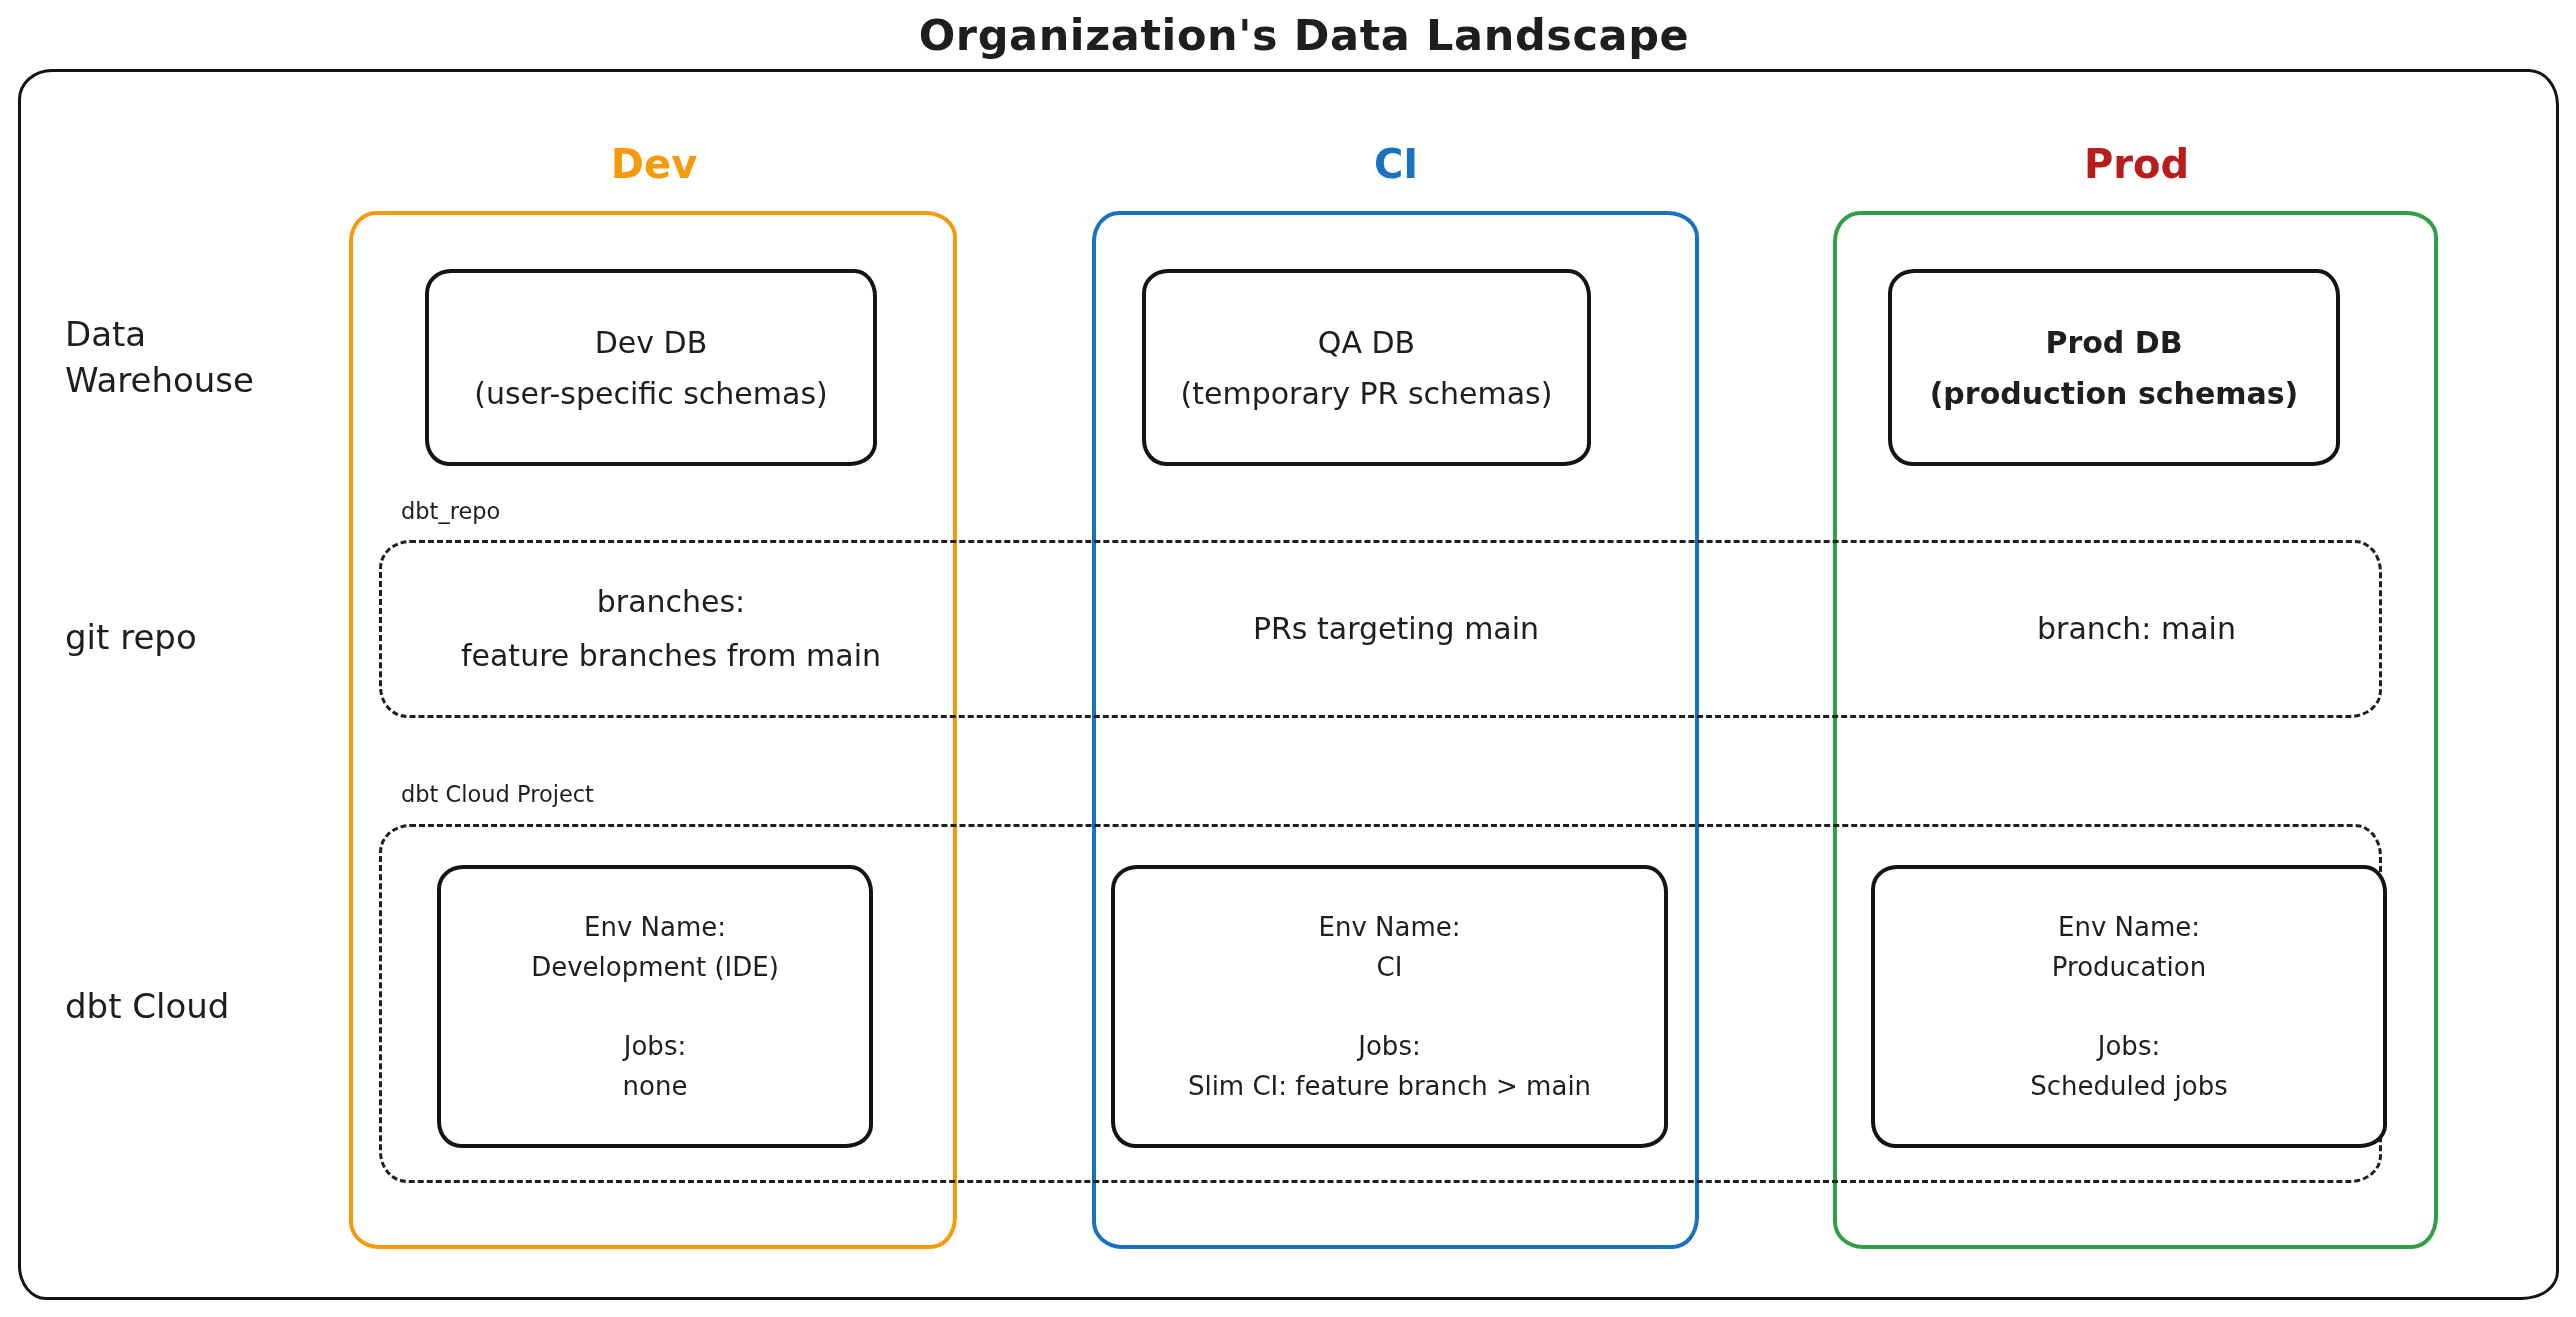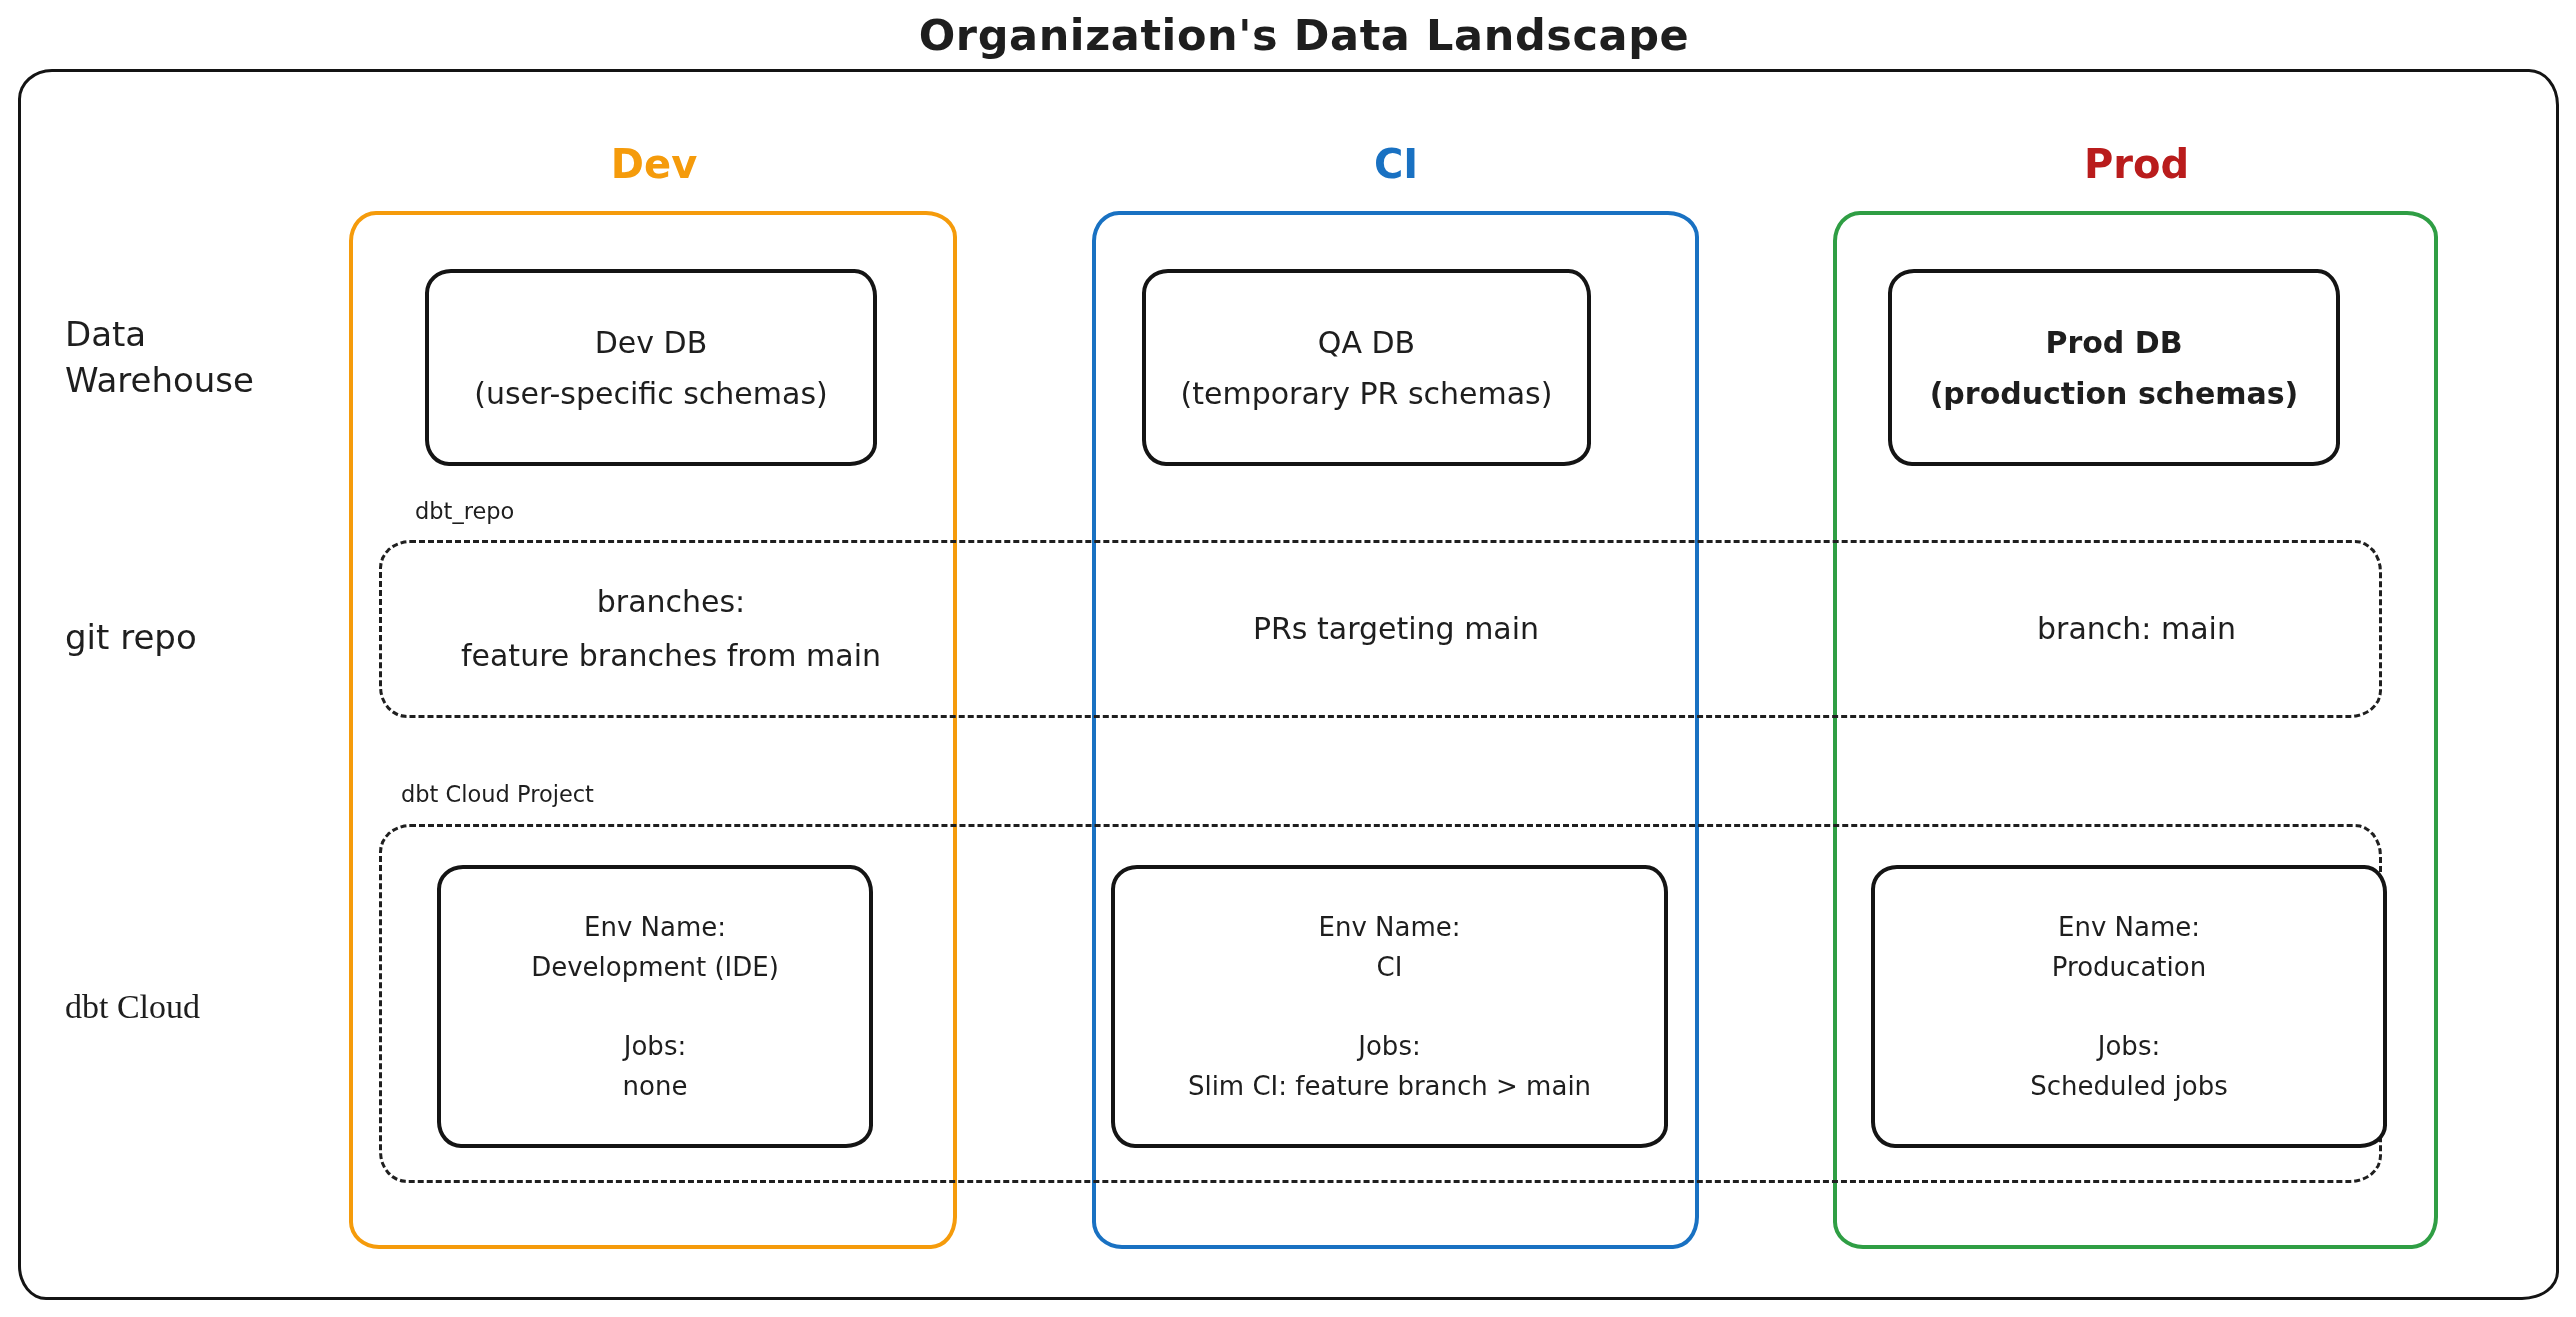--- a/index.html
+++ b/index.html
@@ -59,21 +59,21 @@
   .hdr-prod { left: 1833px; width: 607px; color: #b91c1c; }
 
   .row-label {
     left: 65px; width: 420px;
     text-align: left;
     font-size: 34px;
     line-height: 1.35;
   }
   .rl-dw  { top: 312px; }
   .rl-git { top: 615px; }
-  .rl-dbt { top: 984px; font-family: Liberation Serif, serif; }
+  .rl-dbt { top: 984px; }
 
   .db-box {
     top: 269px;
     height: 189px;
     border: 4.1px solid #141414;
     border-radius: 26px 22.5px 27px 24px / 24px 27px 22.5px 26px;
     background: #ffffff;
     display: flex;
     flex-direction: column;
     align-items: center;
@@ -83,21 +83,21 @@
     line-height: 1.7;
   }
   .db-dev  { left: 425px;  width: 444px; }
   .db-ci   { left: 1142px; width: 441px; }
   .db-prod { left: 1888px; width: 444px; font-weight: bold; }
 
   .band-label {
     left: 401px;
     font-size: 22.5px;
   }
-  .bl-repo { top: 498px; margin-left: 14px; }
+  .bl-repo { top: 498px; }
   .bl-proj { top: 781px; }
 
   .dashed-band {
     left: 379px;
     width: 1997px;
     border: 3px dashed #1f1f1f;
     border-radius: 31px 27px 32px 28px / 28px 32px 27px 31px;
     background: transparent;
   }
   .band-repo { top: 540px;  height: 172px; }

